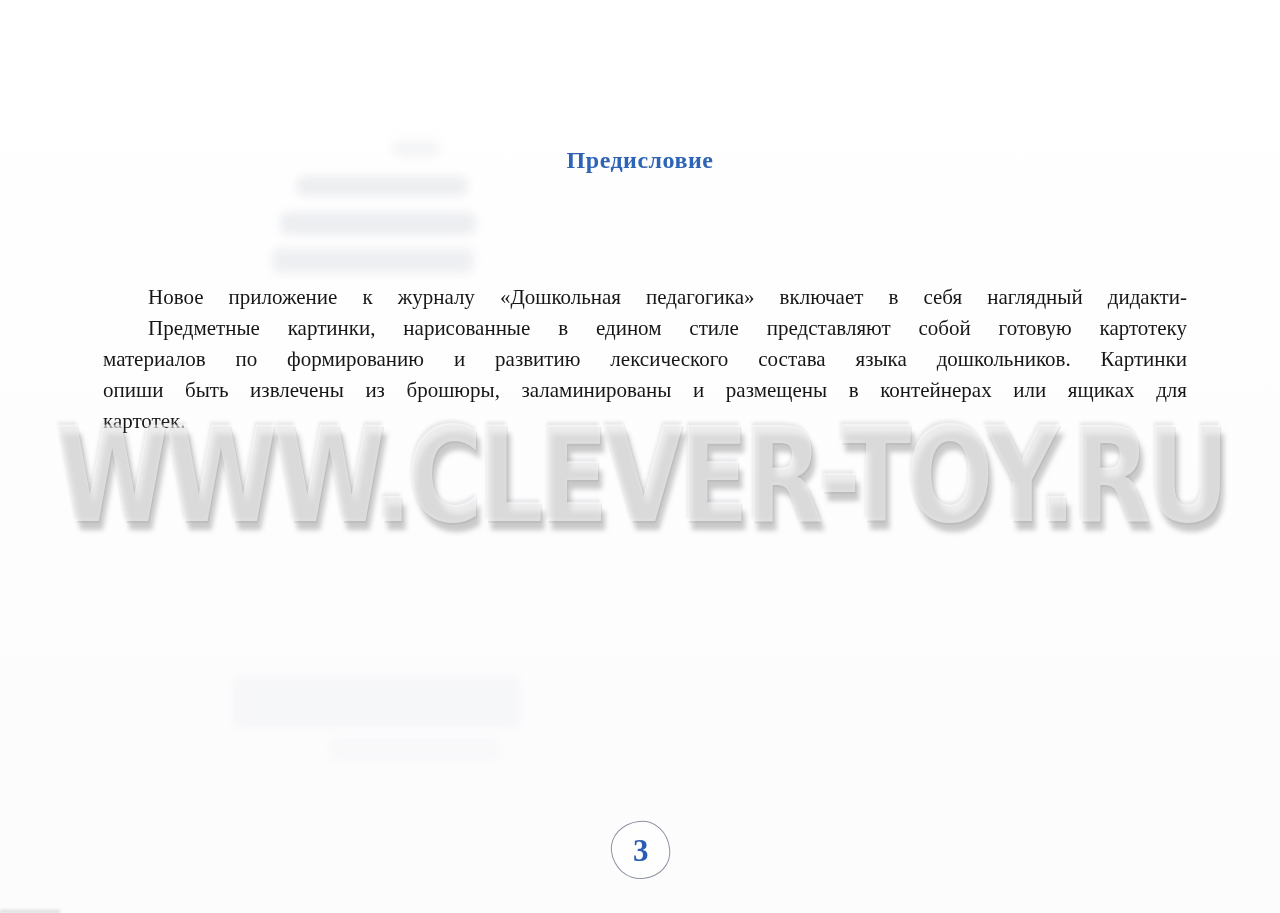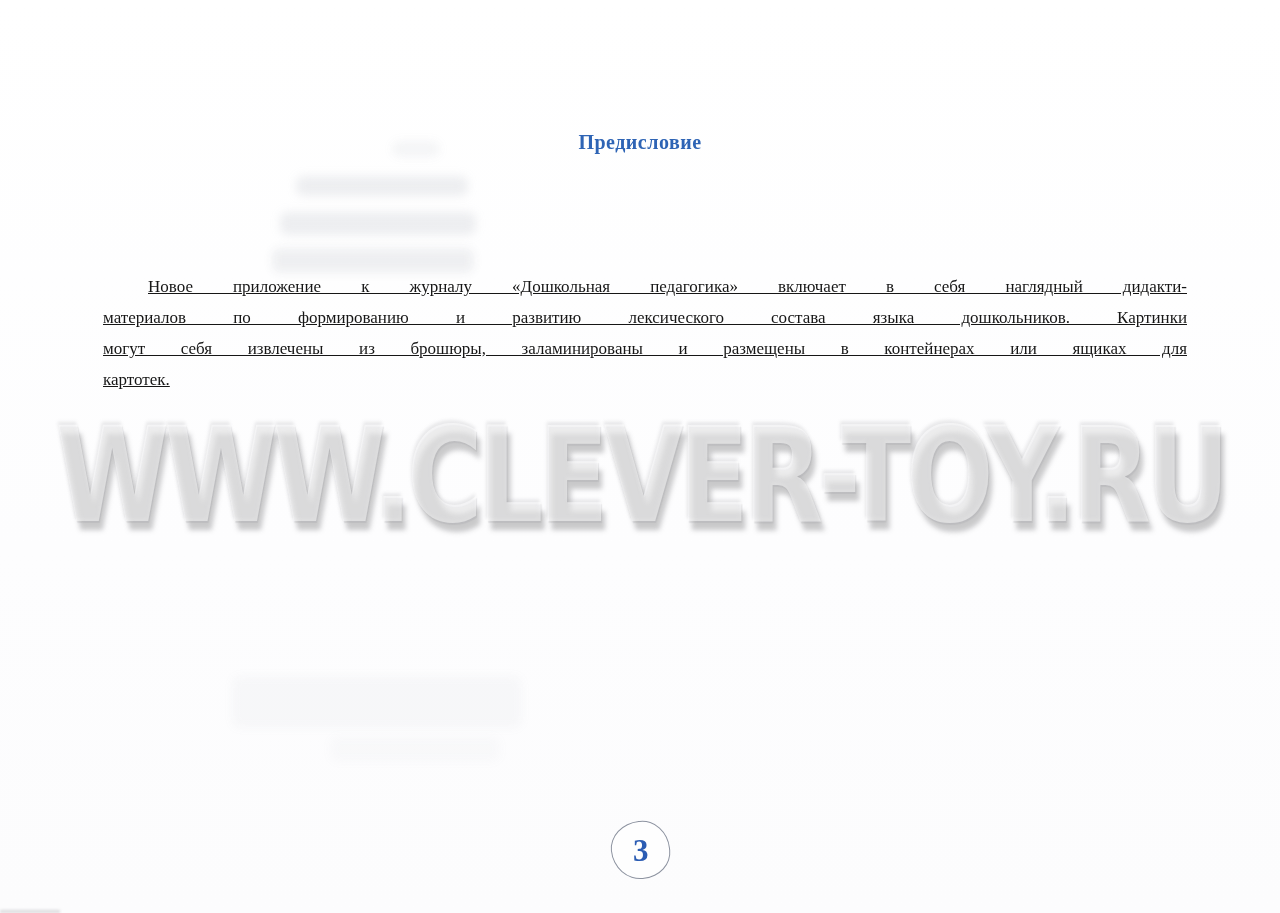--- a/index.html
+++ b/index.html
@@ -22,39 +22,38 @@
     position: absolute;
     left: 0;
     bottom: 0;
     width: 60px;
     height: 3px;
     background: rgba(120,120,125,0.25);
     filter: blur(1.5px);
   }
   .heading {
     position: absolute;
-    top: 118px;
+    top: 131px;
     left: 0;
     width: 100%;
     text-align: center;
-    font-size: 20px;
+    font-size: 24px;
     font-weight: bold;
     letter-spacing: 0.5px;
     color: #2e64b5;
   }
   .body-text {
     position: absolute;
-    top: 271px;
+    top: 282px;
     left: 103px;
     width: 1084px;
-    font-size: 17px;
+    font-size: 21px;
     line-height: 31px;
     color: #161616;
     z-index: 2;
-    text-decoration: underline;
   }
   .line {
     text-align: justify;
     text-align-last: justify;
     white-space: normal;
     height: 31px;
     overflow: visible;
   }
   .line.first {
     text-indent: 45px;
@@ -131,22 +130,23 @@
 
   <div class="ghost g1"></div>
   <div class="ghost g2"></div>
   <div class="ghost g3"></div>
   <div class="ghost g4"></div>
   <div class="ghost g5"></div>
   <div class="ghost g6"></div>
 
   <div class="body-text">
     <div class="line first">Новое приложение к журналу «Дошкольная педагогика» включает в себя наглядный дидакти-</div>
+    <div class="line first">Предметные картинки, нарисованные в едином стиле представляют собой готовую картотеку</div>
     <div class="line">материалов по формированию и развитию лексического состава языка дошкольников. Картинки</div>
-    <div class="line">могут себя извлечены из брошюры, заламинированы и размещены в контейнерах или ящиках для</div>
+    <div class="line">опиши быть извлечены из брошюры, заламинированы и размещены в контейнерах или ящиках для</div>
     <div class="line last">картотек.</div>
   </div>
 
   <div class="watermark">WWW.CLEVER-TOY.RU</div>
 
   <div class="page-number-circle">
     <span class="page-number">3</span>
   </div>
 
   <div class="scan-edge"></div>

